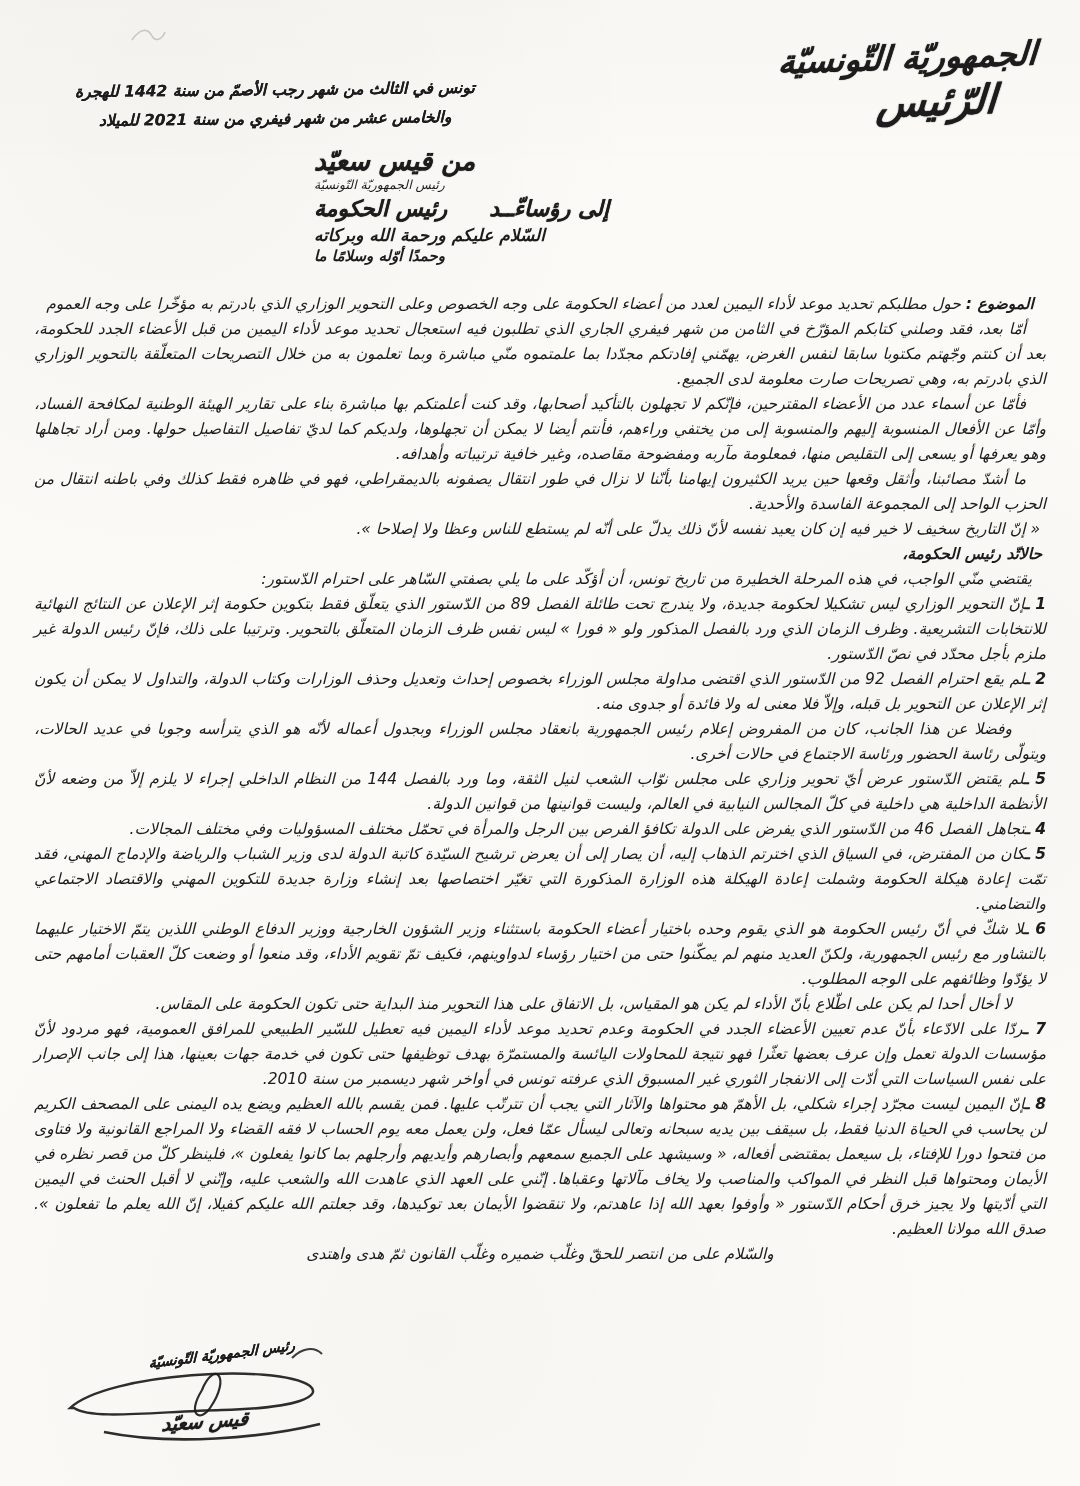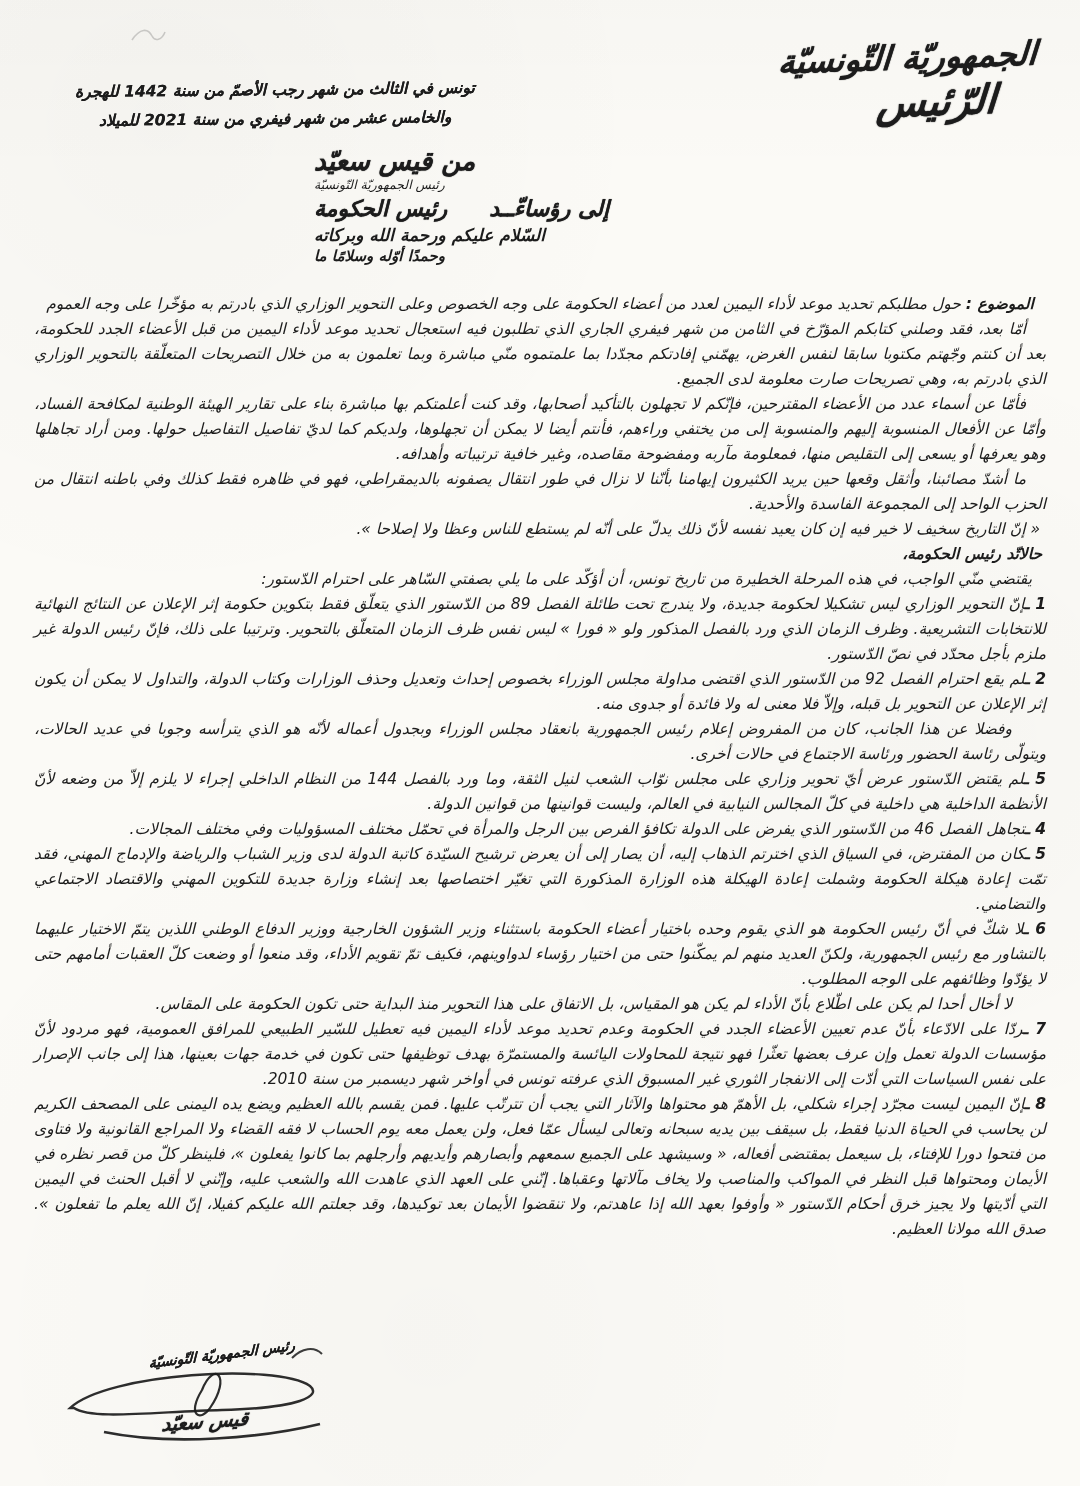--- a/index.html
+++ b/index.html
@@ -138,20 +138,21 @@
     <div class="item"><span class="num">4 ـ</span><span>تجاهل الفصل 46 من الدّستور الذي يفرض على الدولة تكافؤ الفرص بين الرجل والمرأة في تحمّل مختلف المسؤوليات وفي مختلف المجالات.</span></div>
 
     <div class="item"><span class="num">5 ـ</span><span>كان من المفترض، في السياق الذي اخترتم الذهاب إليه، أن يصار إلى أن يعرض ترشيح السيّدة كاتبة الدولة لدى وزير الشباب والرياضة والإدماج المهني، فقد تمّت إعادة هيكلة الحكومة وشملت إعادة الهيكلة هذه الوزارة المذكورة التي تغيّر اختصاصها بعد إنشاء وزارة جديدة للتكوين المهني والاقتصاد الاجتماعي والتضامني.</span></div>
 
     <div class="item"><span class="num">6 ـ</span><span>لا شكّ في أنّ رئيس الحكومة هو الذي يقوم وحده باختيار أعضاء الحكومة باستثناء وزير الشؤون الخارجية ووزير الدفاع الوطني اللذين يتمّ الاختيار عليهما بالتشاور مع رئيس الجمهورية، ولكنّ العديد منهم لم يمكّنوا حتى من اختيار رؤساء لدواوينهم، فكيف تمّ تقويم الأداء، وقد منعوا أو وضعت كلّ العقبات أمامهم حتى لا يؤدّوا وظائفهم على الوجه المطلوب.</span><span class="cont">لا أخال أحدا لم يكن على اطّلاع بأنّ الأداء لم يكن هو المقياس، بل الاتفاق على هذا التحوير منذ البداية حتى تكون الحكومة على المقاس.</span></div>
 
     <div class="item"><span class="num">7 ـ</span><span>ردّا على الادّعاء بأنّ عدم تعيين الأعضاء الجدد في الحكومة وعدم تحديد موعد لأداء اليمين فيه تعطيل للسّير الطبيعي للمرافق العمومية، فهو مردود لأنّ مؤسسات الدولة تعمل وإن عرف بعضها تعثّرا فهو نتيجة للمحاولات اليائسة والمستمرّة بهدف توظيفها حتى تكون في خدمة جهات بعينها، هذا إلى جانب الإصرار على نفس السياسات التي أدّت إلى الانفجار الثوري غير المسبوق الذي عرفته تونس في أواخر شهر ديسمبر من سنة 2010.</span></div>
 
     <div class="item"><span class="num">8 ـ</span><span>إنّ اليمين ليست مجرّد إجراء شكلي، بل الأهمّ هو محتواها والآثار التي يجب أن تترتّب عليها. فمن يقسم بالله العظيم ويضع يده اليمنى على المصحف الكريم لن يحاسب في الحياة الدنيا فقط، بل سيقف بين يديه سبحانه وتعالى ليسأل عمّا فعل، ولن يعمل معه يوم الحساب لا فقه القضاء ولا المراجع القانونية ولا فتاوى من فتحوا دورا للإفتاء، بل سيعمل بمقتضى أفعاله، « وسيشهد على الجميع سمعهم وأبصارهم وأيديهم وأرجلهم بما كانوا يفعلون »، فلينظر كلّ من قصر نظره في الأيمان ومحتواها قبل النظر في المواكب والمناصب ولا يخاف مآلاتها وعقباها. إنّني على العهد الذي عاهدت الله والشعب عليه، وإنّني لا أقبل الحنث في اليمين التي أدّيتها ولا يجيز خرق أحكام الدّستور « وأوفوا بعهد الله إذا عاهدتم، ولا تنقضوا الأيمان بعد توكيدها، وقد جعلتم الله عليكم كفيلا، إنّ الله يعلم ما تفعلون ». صدق الله مولانا العظيم.</span></div>
 
+    <p class="closing">والسّلام على من انتصر للحقّ وغلّب ضميره وغلّب القانون ثمّ هدى واهتدى</p>
   </div>
 
   <div class="signature">
     <svg class="sig-flourish" width="320" height="140" viewBox="0 0 320 140">
       <path d="M18 80 C 55 45, 225 35, 258 58 C 270 68, 248 80, 170 82 C 100 84, 40 92, 22 80 Z" fill="none" stroke="#1b1b1b" stroke-width="2.4" opacity="0.92"></path>
       <path d="M150 62 c 12 -30, 30 -14, 8 18 c -9 14, -24 8, -8 -18" fill="none" stroke="#1b1b1b" stroke-width="2.2" opacity="0.92"></path>
       <path d="M52 104 C 120 118, 210 110, 268 96" fill="none" stroke="#1b1b1b" stroke-width="2.6" opacity="0.92"></path>
       <path d="M240 30 c 10 -10, 22 -12, 30 -4" fill="none" stroke="#1b1b1b" stroke-width="2" opacity="0.85"></path>
     </svg>
     <div class="sig-title">رئيس الجمهوريّة التّونسيّة</div>

